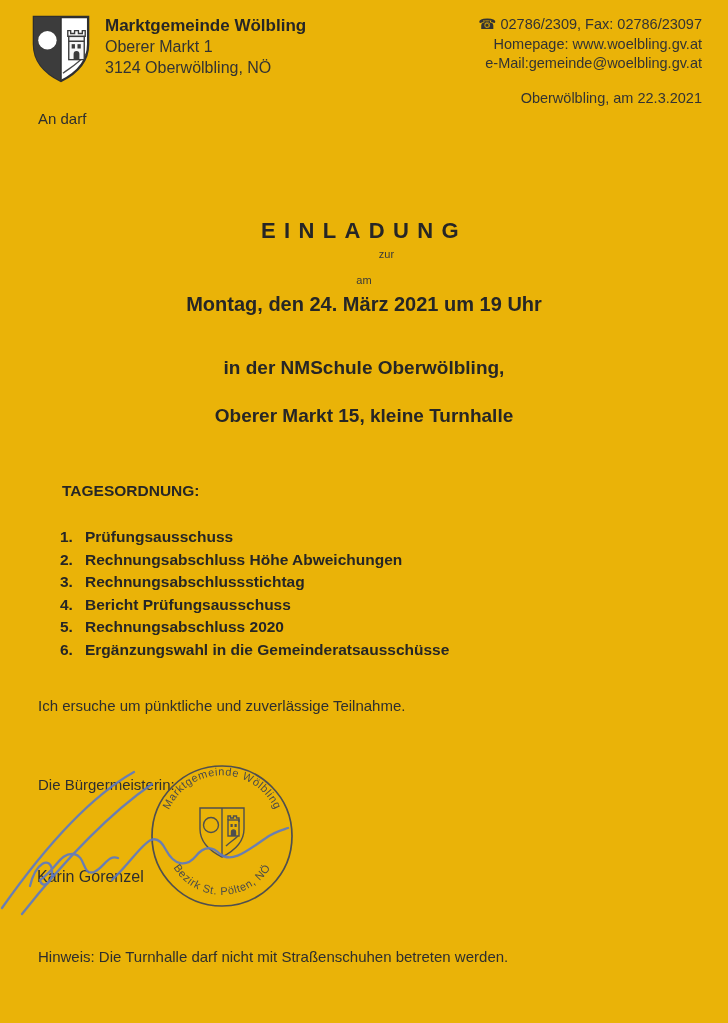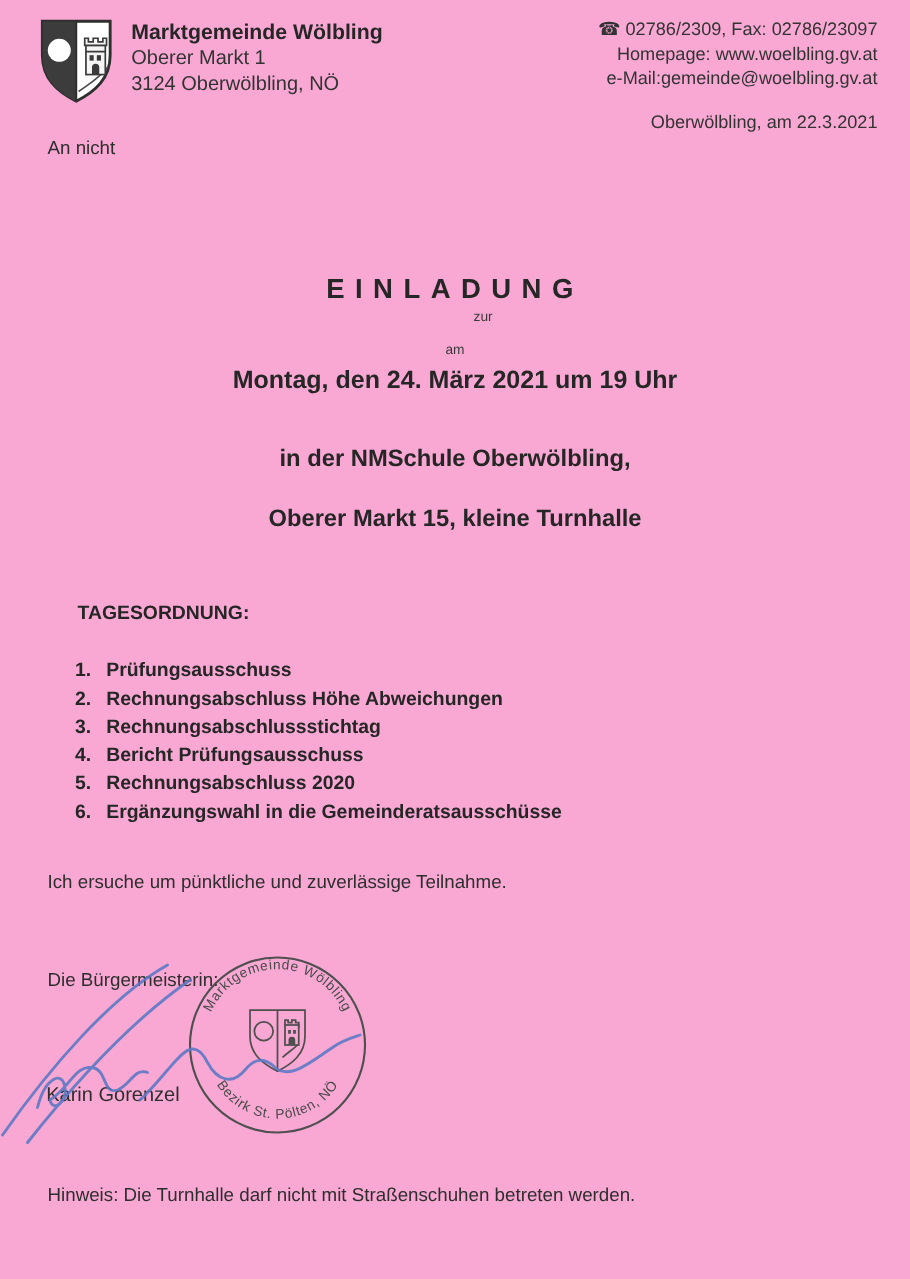--- a/index.html
+++ b/index.html
@@ -1,18 +1,18 @@
 <!DOCTYPE html>
 <html><head>
 <meta charset="utf-8">
 <style>
   html,body { margin:0; padding:0; background:#e8e8e8; }
   .page {
     position:relative; width:728px; height:1023px; margin:0 auto;
-    background:#f9a8d4; overflow:hidden;
+    background:#eab308; overflow:hidden;
     font-family:"Liberation Sans","DejaVu Sans",sans-serif;
     color:#2e2e2e;
   }
   
   .header-left { position:absolute; top:13px; left:30px; display:flex; gap:13px; }
   .crest svg { display:block; }
   .org-block { padding-top:2px; }
   .org-name { font-size:17px; font-weight:bold; color:#262626; line-height:21px; }
   .org-line { font-size:16px; line-height:21px; color:#333; }
   .header-right { position:absolute; top:15px; right:26px; text-align:right;
@@ -89,21 +89,21 @@
   </div>
 
   <div class="header-right">
     <div><span>☎</span><span> 02786/2309, Fax: 02786/23097</span></div>
     <div>Homepage: www.woelbling.gv.at</div>
     <div>e-Mail:gemeinde@woelbling.gv.at</div>
   </div>
 
   <div class="dateline">Oberwölbling, am 22.3.2021</div>
 
-  <div class="an-alle">An nicht</div>
+  <div class="an-alle">An darf</div>
 
   <div class="invitation">
     <div class="inv-title">EINLADUNG</div>
     <div class="inv-small zur">zur</div>
     <div class="inv-small am">am</div>
     <div class="inv-datetime">Montag, den 24. März 2021 um 19 Uhr</div>
     <div class="inv-loc1">in der NMSchule Oberwölbling,</div>
     <div class="inv-loc2">Oberer Markt 15, kleine Turnhalle</div>
   </div>
 

